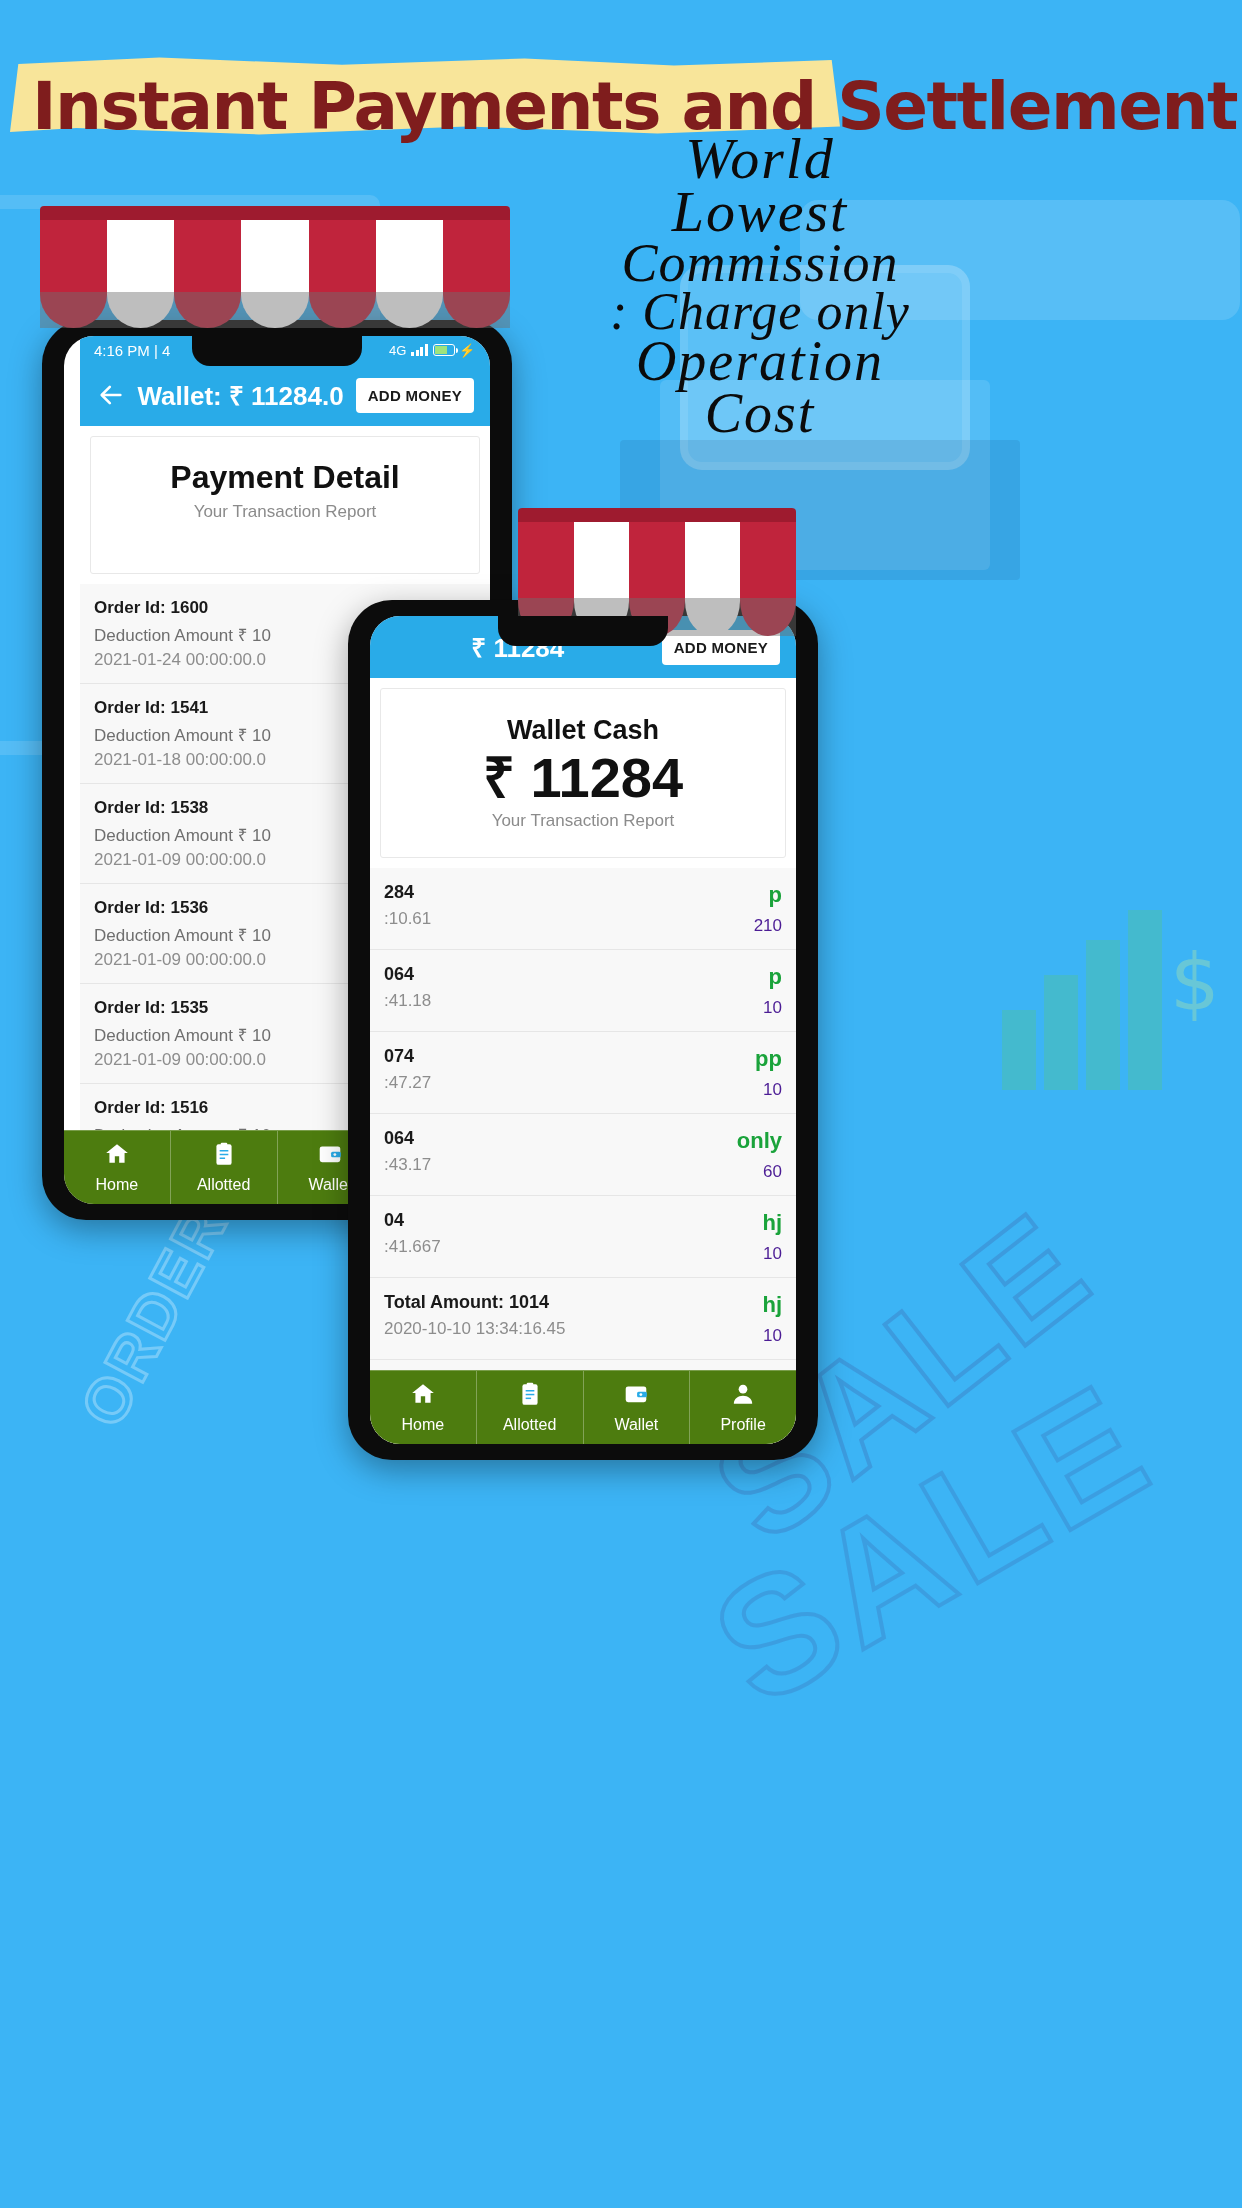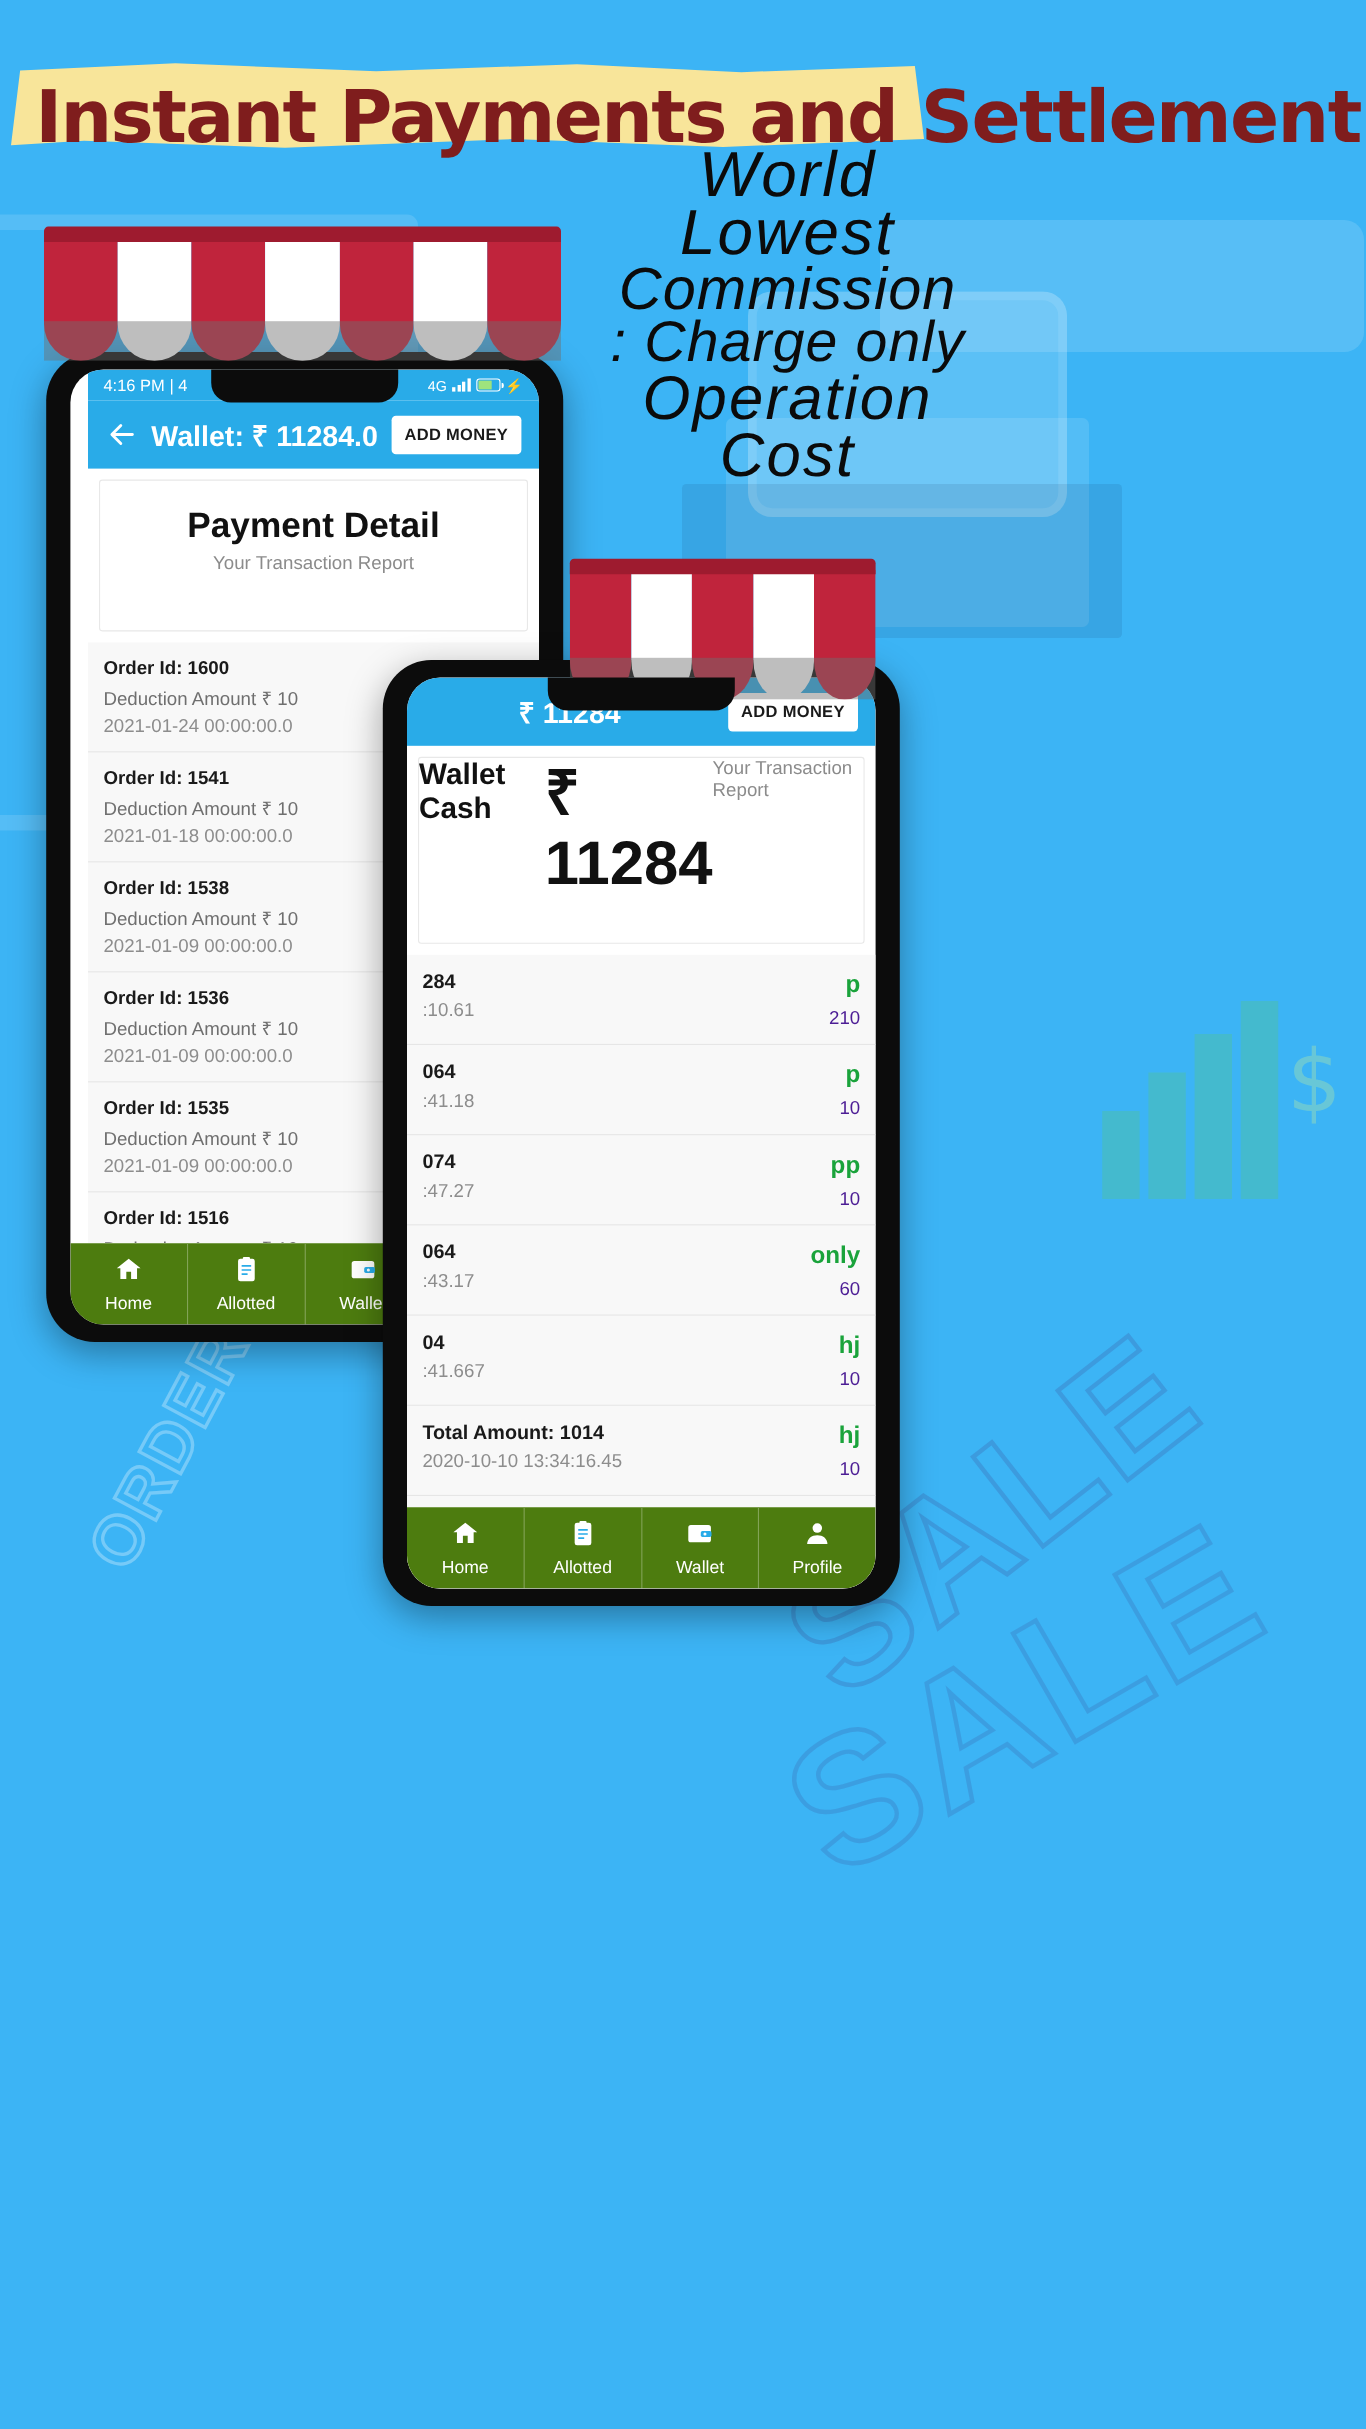--- a/index.html
+++ b/index.html
@@ -69,23 +69,23 @@
   .headline-text {
     position:absolute; left:32px; top:28px;
     font-size:66px; font-weight:800; color:#7f1d1d;
     letter-spacing:-1.5px;
     font-family:"DejaVu Sans", sans-serif;
     white-space:nowrap;
   }
 
   
   .script-tag {
-    position:absolute; left:476px; top:132px; width:480px;
+    position:absolute; left:520px; top:132px; width:480px;
     text-align:center;
-    font-family:Liberation Sans, sans-serif;
+    font-family:Liberation Serif, serif;
     font-style:italic;
     font-size:56px;
     line-height:0.92;
     color:#0b0b0b;
   }
   .script-tag span { display:block; }
   .script-l1 { font-size:58px; letter-spacing:2px; }
   .script-l2 { font-size:58px; letter-spacing:2px; }
   .script-l3 { font-size:54px; letter-spacing:1px; }
   .script-l4 { font-size:52px; letter-spacing:1px; }
@@ -167,21 +167,21 @@
   .detail-card {
     background:#fff; margin:10px; border:1px solid #e8e8e8; border-radius:3px;
     height:138px; display:flex; flex-direction:column; align-items:center;
     justify-content:center; padding-bottom:30px;
   }
   .detail-card .dc-title { font-size:32px; font-weight:700; color:#111; }
   .detail-card .dc-sub { font-size:17px; color:#8b8b8b; font-weight:500; margin-top:6px; }
 
   .walletcash-card {
     background:#fff; margin:10px; border:1px solid #e8e8e8; border-radius:3px;
-    height:170px; display:flex; flex-direction:row; 
+    height:170px; display:flex; flex-direction:column; align-items:center;
     justify-content:center;
   }
   .walletcash-card .wc-title { font-size:27px; font-weight:700; color:#111; }
   .walletcash-card .wc-amount { font-size:56px; font-weight:700; color:#111; line-height:1.15; }
   .walletcash-card .wc-sub { font-size:17px; color:#8b8b8b; font-weight:500; }
 
   .searchrow {
     display:flex; align-items:center; gap:10px;
     padding:10px 12px 6px 12px; background:#f7f7f7;
   }

